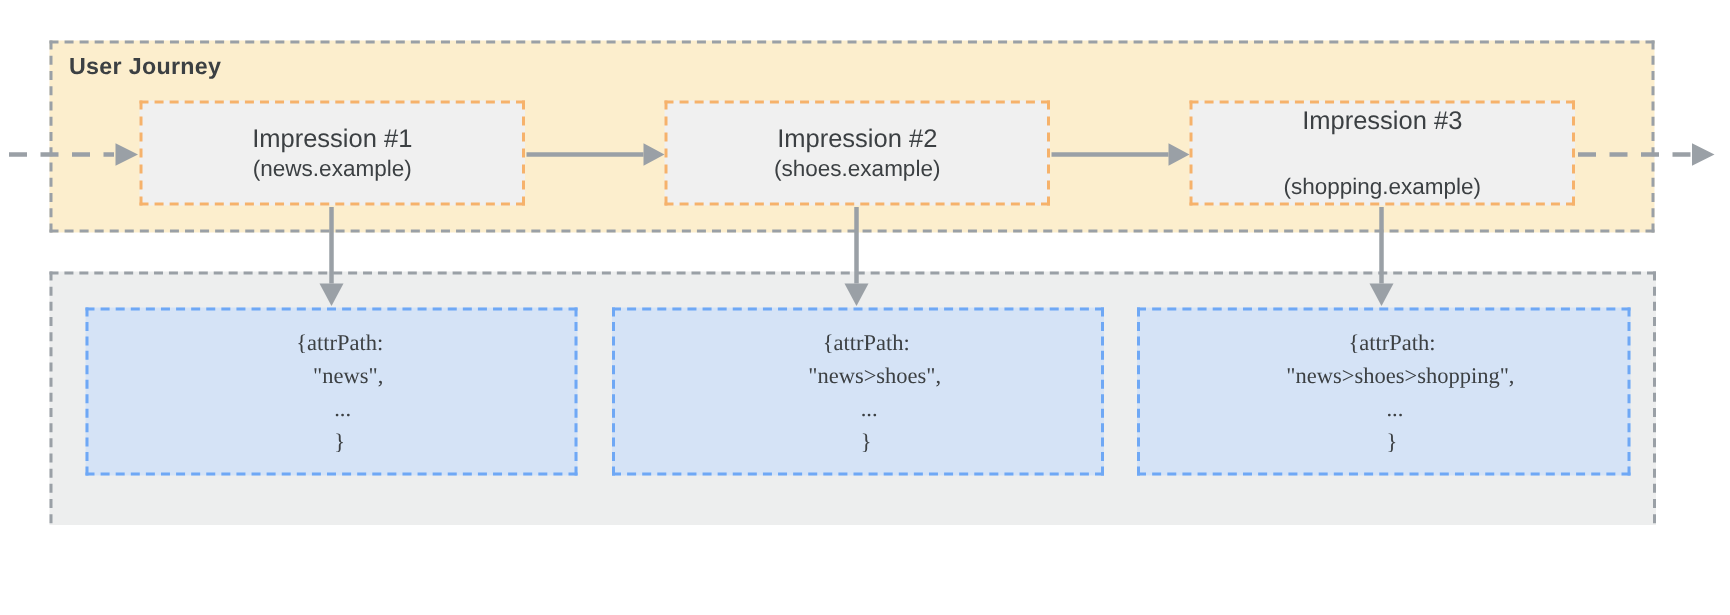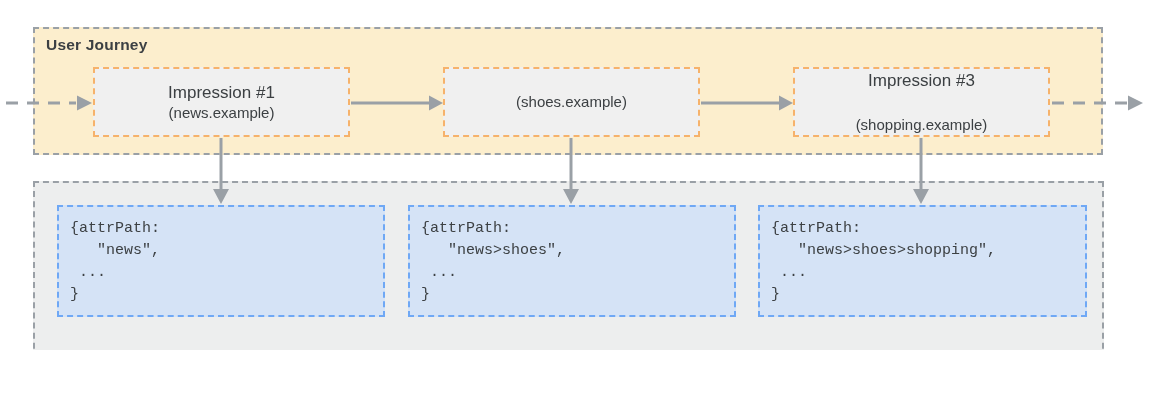--- a/index.html
+++ b/index.html
@@ -58,23 +58,24 @@
   .imp-2 { left: 443px; }
   .imp-3 { left: 793px; gap: 24px; }
 
   .data-entry {
     top: 205px; height: 112px;
     background: var(--data_bg);
     border: 2px dashed var(--data_border);
   }
   .data-entry pre {
     margin: 0; padding: 11px 0 0 11px;
-    font-family: Liberation Mono, monospace;
+    font-family: Liberation Serif, serif;
     font-size: 15px; line-height: 22px;
     color: var(--text);
+    text-align: center;
   }
   .data-1 { left: 57px;  width: 328px; }
   .data-2 { left: 408px; width: 328px; }
   .data-3 { left: 758px; width: 329px; }
 
   .arrow-layer {
     position: absolute; left: 0; top: 0;
     width: 1153px; height: 410px;
     pointer-events: none;
   }
@@ -90,20 +91,21 @@
   <div class="box journey-box"></div>
   <div class="journey-label">User Journey</div>
 
   <div class="box storage-box"></div>
 
   <div class="box impression imp-1">
     <div class="title">Impression #1</div>
     <div class="subtitle">(news.example)</div>
   </div>
   <div class="box impression imp-2">
+    <div class="title">Impression #2</div>
     <div class="subtitle">(shoes.example)</div>
   </div>
   <div class="box impression imp-3">
     <div class="title">Impression #3</div>
     <div class="subtitle">(shopping.example)</div>
   </div>
 
   <div class="box data-entry data-1">
     <pre>{attrPath:
    "news",

